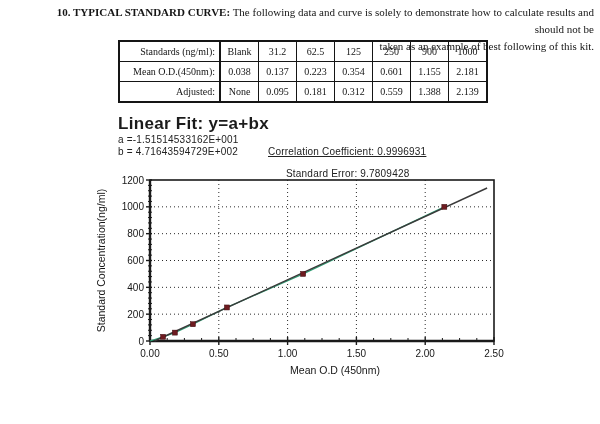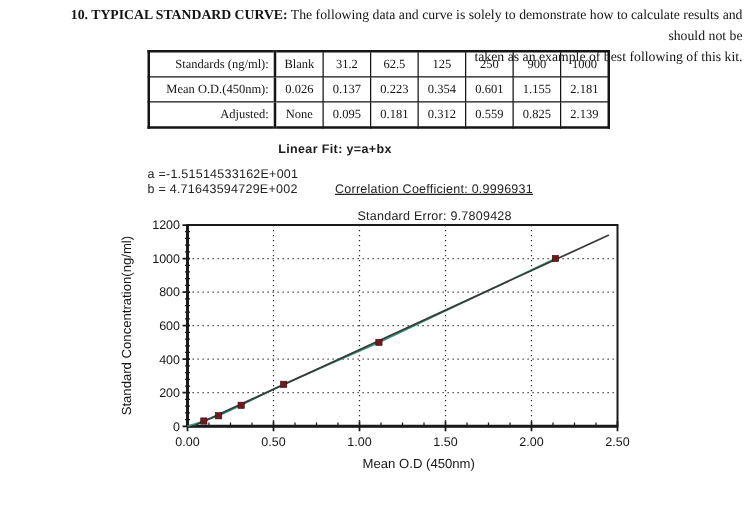--- a/index.html
+++ b/index.html
@@ -25,21 +25,21 @@
     text-align:center;padding:0 2px;white-space:nowrap;
   }
   table.standards td.row-label{
     width:93px;text-align:right;padding-right:4px;
     border-right:2px solid #151515;
   }
   table.standards td.val{width:33px;}
   .fit-block{position:absolute;left:0;top:0;font-family:"Liberation Sans", sans-serif;}
   .fit-title{
     position:absolute;left:118px;top:114px;width:300px;
-    font-size:10px;font-weight:600;letter-spacing:0.3px;color:#1b1b1b;text-align:center;
+    font-size:17px;font-weight:600;letter-spacing:0.3px;color:#1b1b1b;
   }
   .fit-small{position:absolute;font-size:10px;font-weight:500;color:#222;letter-spacing:0.2px;white-space:nowrap;}
   #coef-a{left:118px;top:134px;}
   #coef-b{left:118px;top:146px;}
   #std-err{left:286px;top:134px;margin-top:34px;}
   #corr{left:268px;top:146px;text-decoration:underline;}
   #chart-svg{position:absolute;left:95px;top:172px;}
   #chart-svg text{font-family:"Liberation Sans", sans-serif;fill:#161616;}
 </style>
 </head>
@@ -57,36 +57,36 @@
         <td class="val">Blank</td>
         <td class="val">31.2</td>
         <td class="val">62.5</td>
         <td class="val">125</td>
         <td class="val">250</td>
         <td class="val">900</td>
         <td class="val">1000</td>
       </tr>
       <tr>
         <td class="row-label">Mean O.D.(450nm):</td>
-        <td class="val">0.026</td>
+        <td class="val">0.038</td>
         <td class="val">0.137</td>
         <td class="val">0.223</td>
         <td class="val">0.354</td>
         <td class="val">0.601</td>
         <td class="val">1.155</td>
         <td class="val">2.181</td>
       </tr>
       <tr>
         <td class="row-label">Adjusted:</td>
         <td class="val">None</td>
         <td class="val">0.095</td>
         <td class="val">0.181</td>
         <td class="val">0.312</td>
         <td class="val">0.559</td>
-        <td class="val">0.825</td>
+        <td class="val">1.388</td>
         <td class="val">2.139</td>
       </tr>
     </tbody>
 </table>
 
 <div class="fit-block">
   <div class="fit-title">Linear Fit: y=a+bx</div>
   <div class="fit-small" id="coef-a">a =-1.51514533162E+001</div>
   <div class="fit-small" id="coef-b">b = 4.71643594729E+002</div>
   <div class="fit-small" id="std-err">Standard Error: 9.7809428</div>

